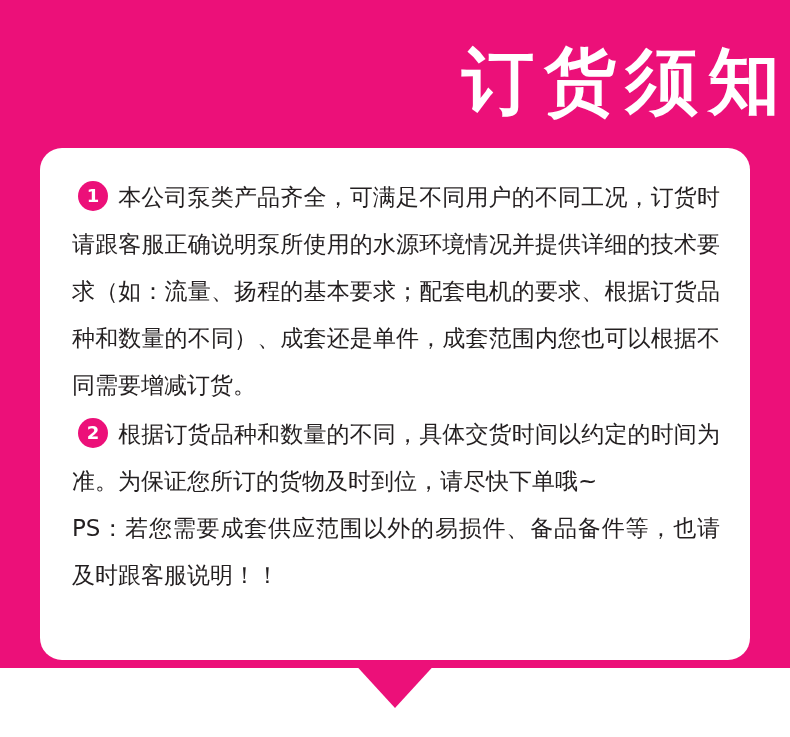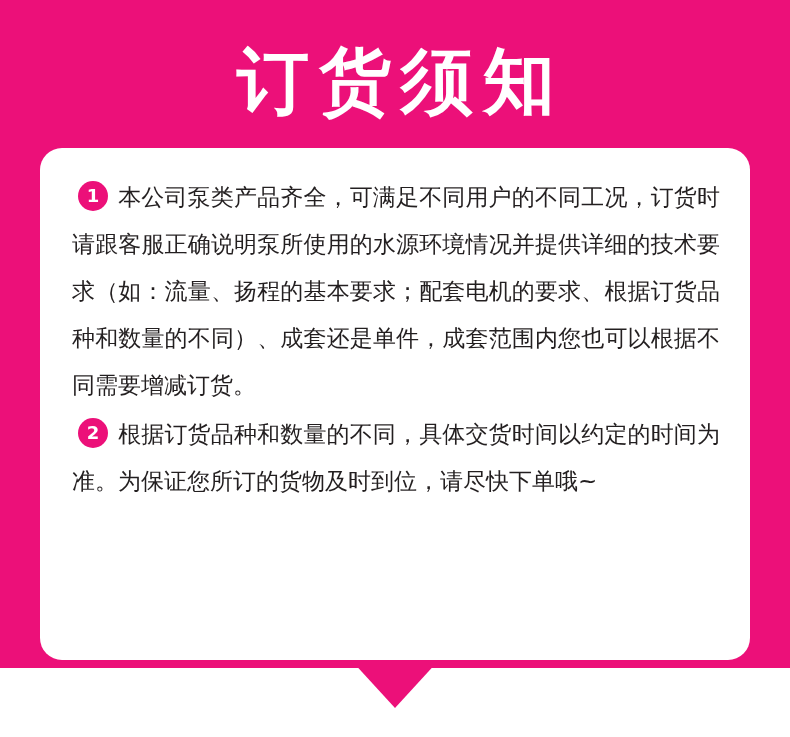--- a/index.html
+++ b/index.html
@@ -15,21 +15,21 @@
   }
   .page {
     position: relative;
     width: 790px;
     height: 737px;
     background: #ec1079;
     box-sizing: border-box;
     overflow: hidden;
   }
   .title {
-    text-align: center;
+    text-align: right;
     color: #ffffff;
     font-size: 72px;
     font-weight: bold;
     letter-spacing: 10px;
     padding-top: 36px;
     padding-left: 12px;
     line-height: 1.25;
     font-family: "DejaVu Sans", "Liberation Sans", sans-serif;
     user-select: none;
   }
@@ -116,20 +116,21 @@
   <div class="card">
 
     <div class="para">
       <span class="num">1</span><span>本公司泵类产品齐全，可满足不同用户的不同工况，订货时请跟客服正确说明泵所使用的水源环境情况并提供详细的技术要求（如：流量、扬程的基本要求；配套电机的要求、根据订货品种和数量的不同）、成套还是单件，成套范围内您也可以根据不同需要增减订货。</span>
     </div>
 
     <div class="para">
       <span class="num">2</span><span>根据订货品种和数量的不同，具体交货时间以约定的时间为准。为保证您所订的货物及时到位，请尽快下单哦~</span>
     </div>
 
+    <div class="ps">PS：若您需要成套供应范围以外的易损件、备品备件等，也请及时跟客服说明！！</div>
 
   </div>
 
   <div class="arrow-wrap">
     <div class="band"></div>
     <div class="arrow"></div>
   </div>
 
 </div>
 

